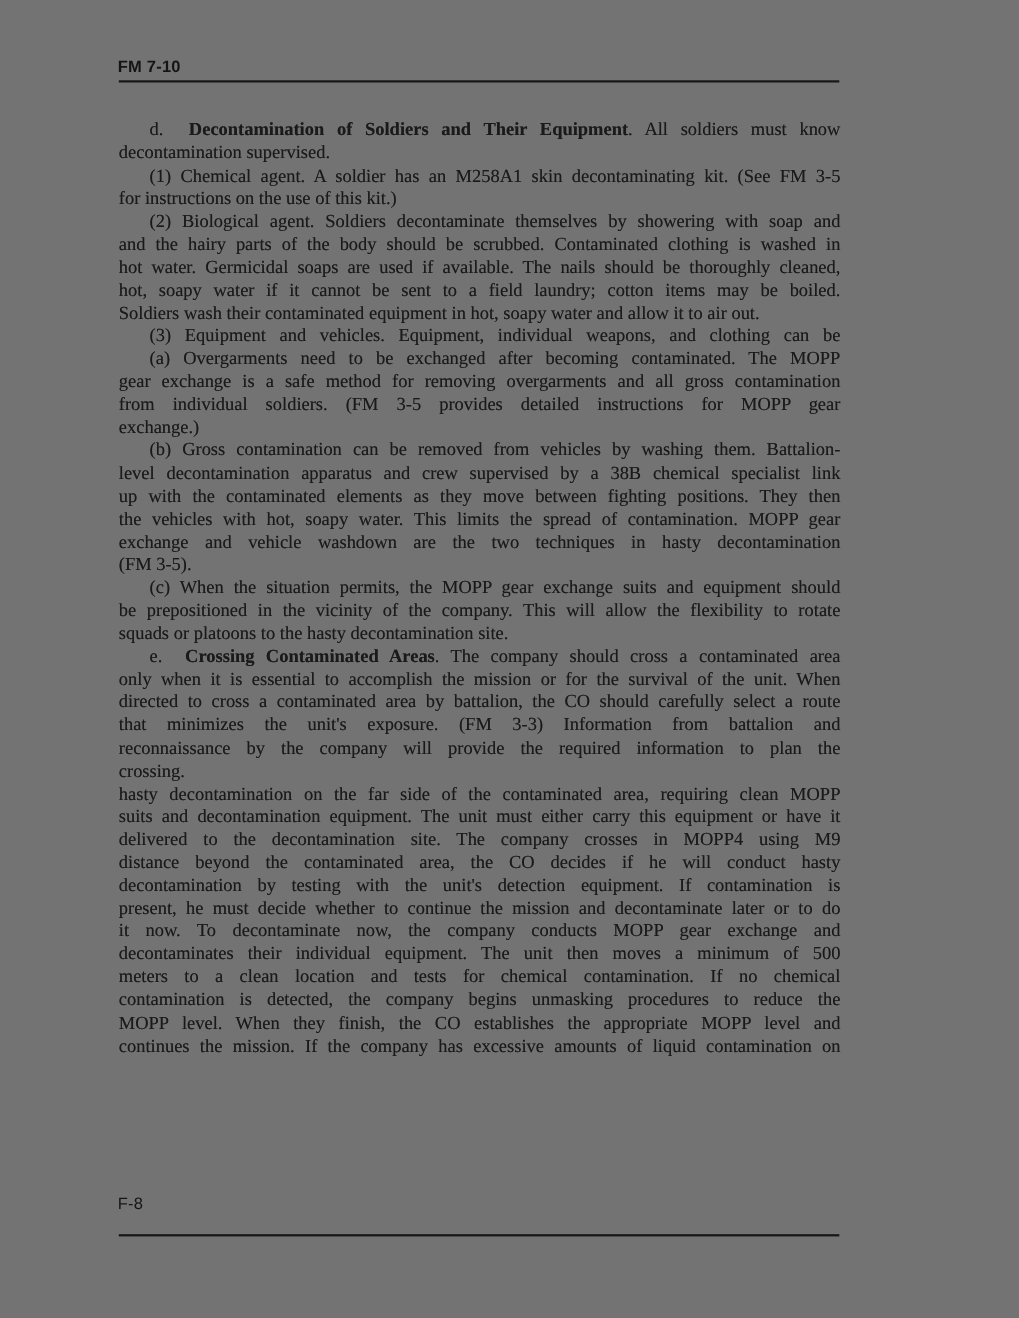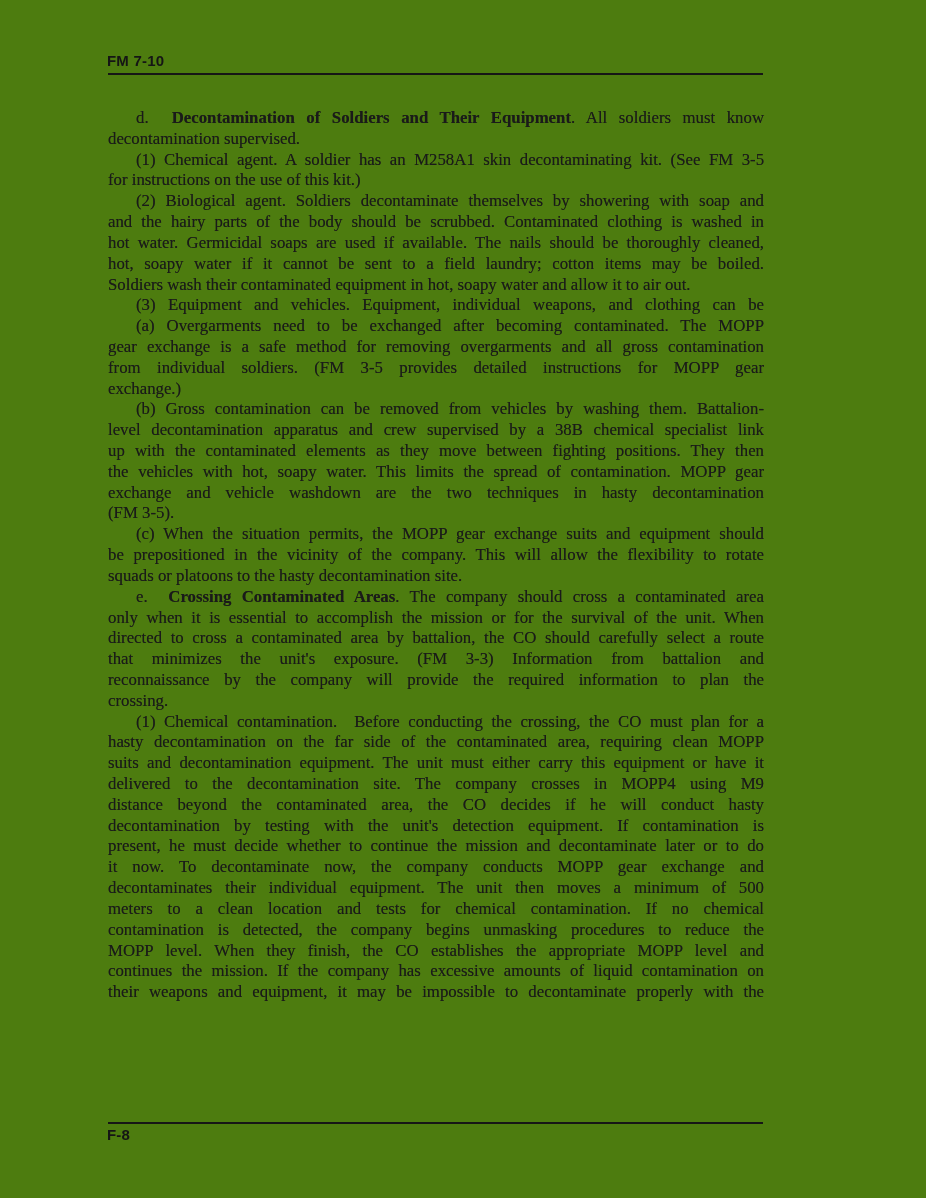--- a/index.html
+++ b/index.html
@@ -1,20 +1,20 @@
 <!DOCTYPE html>
 <html><head>
 <meta charset="utf-8">
 <style>
   html, body { margin: 0; padding: 0; background: #ffffff; }
   .page {
     position: relative;
     width: 926px;
     height: 1198px;
-    background: #4d7c0f;
+    background: #737373;
     overflow: hidden;
     font-family: "Liberation Serif", "DejaVu Serif", serif;
     color: #1a1a1a;
   }
   .hdr-label {
     position: absolute;
     left: 107px;
     top: 52px;
     font-family: "Liberation Sans", "DejaVu Sans", sans-serif;
     font-weight: bold;
@@ -55,23 +55,23 @@
     position: absolute;
     left: 108px;
     top: 1122px;
     width: 655px;
     height: 2px;
     background: #161616;
   }
   .ftr-label {
     position: absolute;
     left: 107px;
-    top: 1126px;
+    top: 1086px;
     font-family: "Liberation Sans", "DejaVu Sans", sans-serif;
-    font-weight: bold;
+    font-weight: normal;
     font-size: 15px;
     line-height: 18px;
     letter-spacing: 0.2px;
     color: #151515;
   }
 </style>
 </head>
 <body>
 
 <div class="page">
@@ -101,31 +101,29 @@
       <div class="line end"><span>(FM&nbsp;3-5).</span></div>
       <div class="line indent"><span>(c) When the situation permits, the MOPP gear exchange suits and equipment should</span></div>
       <div class="line"><span>be prepositioned in the vicinity of the company. This will allow the flexibility to rotate</span></div>
       <div class="line end"><span>squads or platoons to the hasty decontamination site.</span></div>
       <div class="line indent"><span>e.&nbsp; </span><span class="b">Crossing Contaminated Areas</span><span>. The company should cross a contaminated area</span></div>
       <div class="line"><span>only when it is essential to accomplish the mission or for the survival of the unit. When</span></div>
       <div class="line"><span>directed to cross a contaminated area by battalion, the CO should carefully select a route</span></div>
       <div class="line"><span>that minimizes the unit's exposure. (FM&nbsp;3-3) Information from battalion and</span></div>
       <div class="line"><span>reconnaissance by the company will provide the required information to plan the</span></div>
       <div class="line end"><span>crossing.</span></div>
-      <div class="line indent"><span>(1) </span><span class="i">Chemical contamination</span><span>.&nbsp; Before conducting the crossing, the CO must plan for a</span></div>
       <div class="line"><span>hasty decontamination on the far side of the contaminated area, requiring clean MOPP</span></div>
       <div class="line"><span>suits and decontamination equipment. The unit must either carry this equipment or have it</span></div>
       <div class="line"><span>delivered to the decontamination site. The company crosses in MOPP4 using M9</span></div>
       <div class="line"><span>distance beyond the contaminated area, the CO decides if he will conduct hasty</span></div>
       <div class="line"><span>decontamination by testing with the unit's detection equipment. If contamination is</span></div>
       <div class="line"><span>present, he must decide whether to continue the mission and decontaminate later or to do</span></div>
       <div class="line"><span>it now. To decontaminate now, the company conducts MOPP gear exchange and</span></div>
       <div class="line"><span>decontaminates their individual equipment. The unit then moves a minimum of 500</span></div>
       <div class="line"><span>meters to a clean location and tests for chemical contamination. If no chemical</span></div>
       <div class="line"><span>contamination is detected, the company begins unmasking procedures to reduce the</span></div>
       <div class="line"><span>MOPP level. When they finish, the CO establishes the appropriate MOPP level and</span></div>
       <div class="line"><span>continues the mission. If the company has excessive amounts of liquid contamination on</span></div>
-      <div class="line"><span>their weapons and equipment, it may be impossible to decontaminate properly with the</span></div>
     </div>
 
   <div class="ftr-rule"></div>
   <div class="ftr-label">F-8</div>
 </div>
 
 </body></html>

